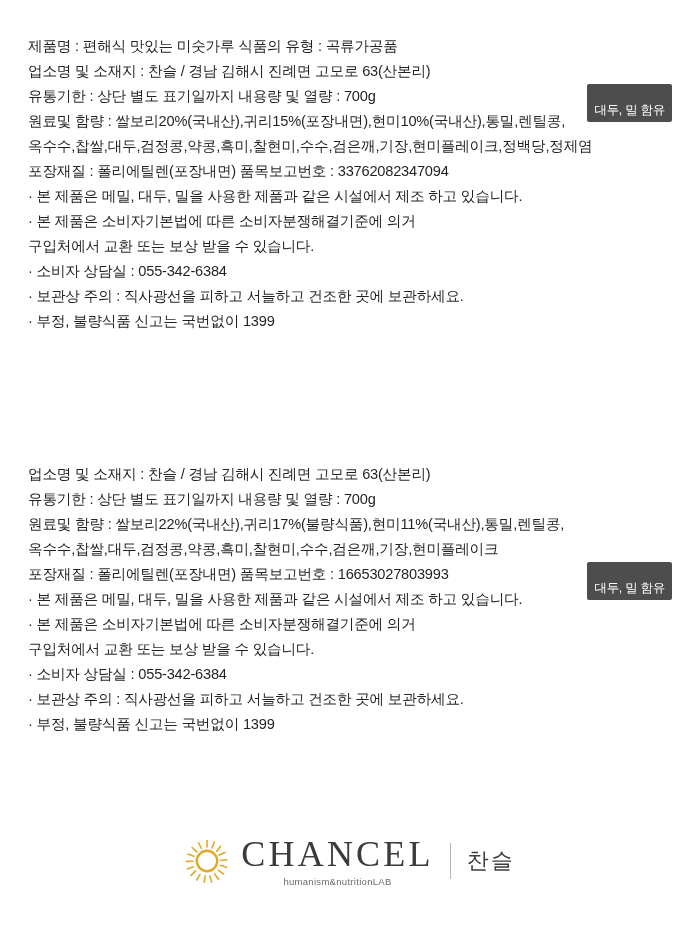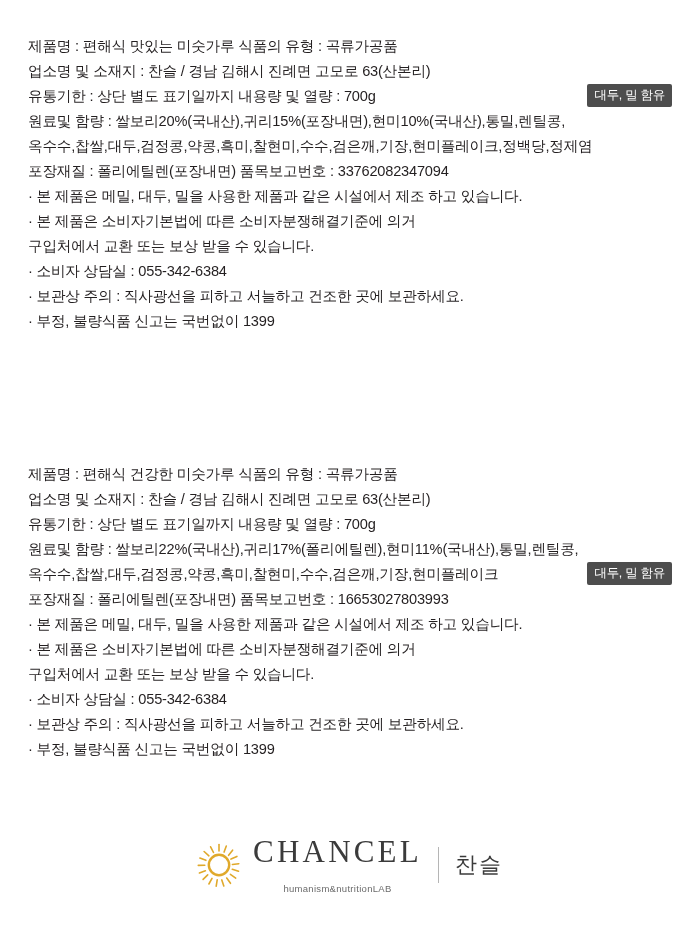--- a/index.html
+++ b/index.html
@@ -33,21 +33,21 @@
     line-height: 25px;
     white-space: nowrap;
     letter-spacing: -0.2px;
   }
   .badge {
     position: absolute;
     background: #4d4d4d;
     color: #ffffff;
     font-size: 12.5px;
     line-height: 20px;
-    padding: 1px 7px 2px 7px;
+    padding: 16px 7px 2px 7px;
     border-radius: 2px;
     white-space: nowrap;
     letter-spacing: -0.3px;
   }
   .badge-1 {
     right: 0px;
     top: 50px;
   }
   .badge-2 {
     right: 0px;
@@ -73,31 +73,31 @@
     flex: 0 0 auto;
   }
   .sun svg { display: block; }
   .wordmark {
     display: flex;
     flex-direction: column;
     align-items: center;
     line-height: 1;
   }
   .wordmark .main {
-    font-size: 31px;
+    font-size: 36px;
     letter-spacing: 3.2px;
     color: #3b3b3b;
     font-family: "Liberation Serif", serif;
     font-weight: normal;
   }
   .wordmark .sub {
     font-size: 9.5px;
     letter-spacing: 0.3px;
     color: #6b6b6b;
-    margin-top: 17px;
+    margin-top: 5px;
   }
   .divider {
     width: 1px;
     height: 36px;
     background: #b5b5b5;
     margin: 0 16px;
   }
   .kr {
     font-size: 22px;
     letter-spacing: 2px;
@@ -120,24 +120,23 @@
     <div class="line">· 본 제품은 메밀, 대두, 밀을 사용한 제품과 같은 시설에서 제조 하고 있습니다.</div>
     <div class="line">· 본 제품은 소비자기본법에 따른 소비자분쟁해결기준에 의거</div>
     <div class="line">구입처에서 교환 또는 보상 받을 수 있습니다.</div>
     <div class="line">· 소비자 상담실 : 055-342-6384</div>
     <div class="line">· 보관상 주의 : 직사광선을 피하고 서늘하고 건조한 곳에 보관하세요.</div>
     <div class="line">· 부정, 불량식품 신고는 국번없이 1399</div>
     <div class="badge badge-1">대두, 밀 함유</div>
   </div>
 
   <div class="block block-2">
-    <div class="line">제품명 : 편해식 건강한 미숫가루  식품의 유형 : 곡류가공품</div>
     <div class="line">업소명 및 소재지 : 찬슬 / 경남 김해시 진례면 고모로 63(산본리)</div>
     <div class="line">유통기한 : 상단 별도 표기일까지  내용량 및 열량 : 700g</div>
-    <div class="line">원료및 함량 : 쌀보리22%(국내산),귀리17%(폴리에틸렌),현미11%(국내산),통밀,렌틸콩,</div>
+    <div class="line">원료및 함량 : 쌀보리22%(국내산),귀리17%(불량식품),현미11%(국내산),통밀,렌틸콩,</div>
     <div class="line">옥수수,찹쌀,대두,검정콩,약콩,흑미,찰현미,수수,검은깨,기장,현미플레이크</div>
     <div class="line">포장재질 : 폴리에틸렌(포장내면)  품목보고번호 :  16653027803993</div>
     <div class="line">· 본 제품은 메밀, 대두, 밀을 사용한 제품과 같은 시설에서 제조 하고 있습니다.</div>
     <div class="line">· 본 제품은 소비자기본법에 따른 소비자분쟁해결기준에 의거</div>
     <div class="line">구입처에서 교환 또는 보상 받을 수 있습니다.</div>
     <div class="line">· 소비자 상담실 : 055-342-6384</div>
     <div class="line">· 보관상 주의 : 직사광선을 피하고 서늘하고 건조한 곳에 보관하세요.</div>
     <div class="line">· 부정, 불량식품 신고는 국번없이 1399</div>
     <div class="badge badge-2">대두, 밀 함유</div>
   </div>

